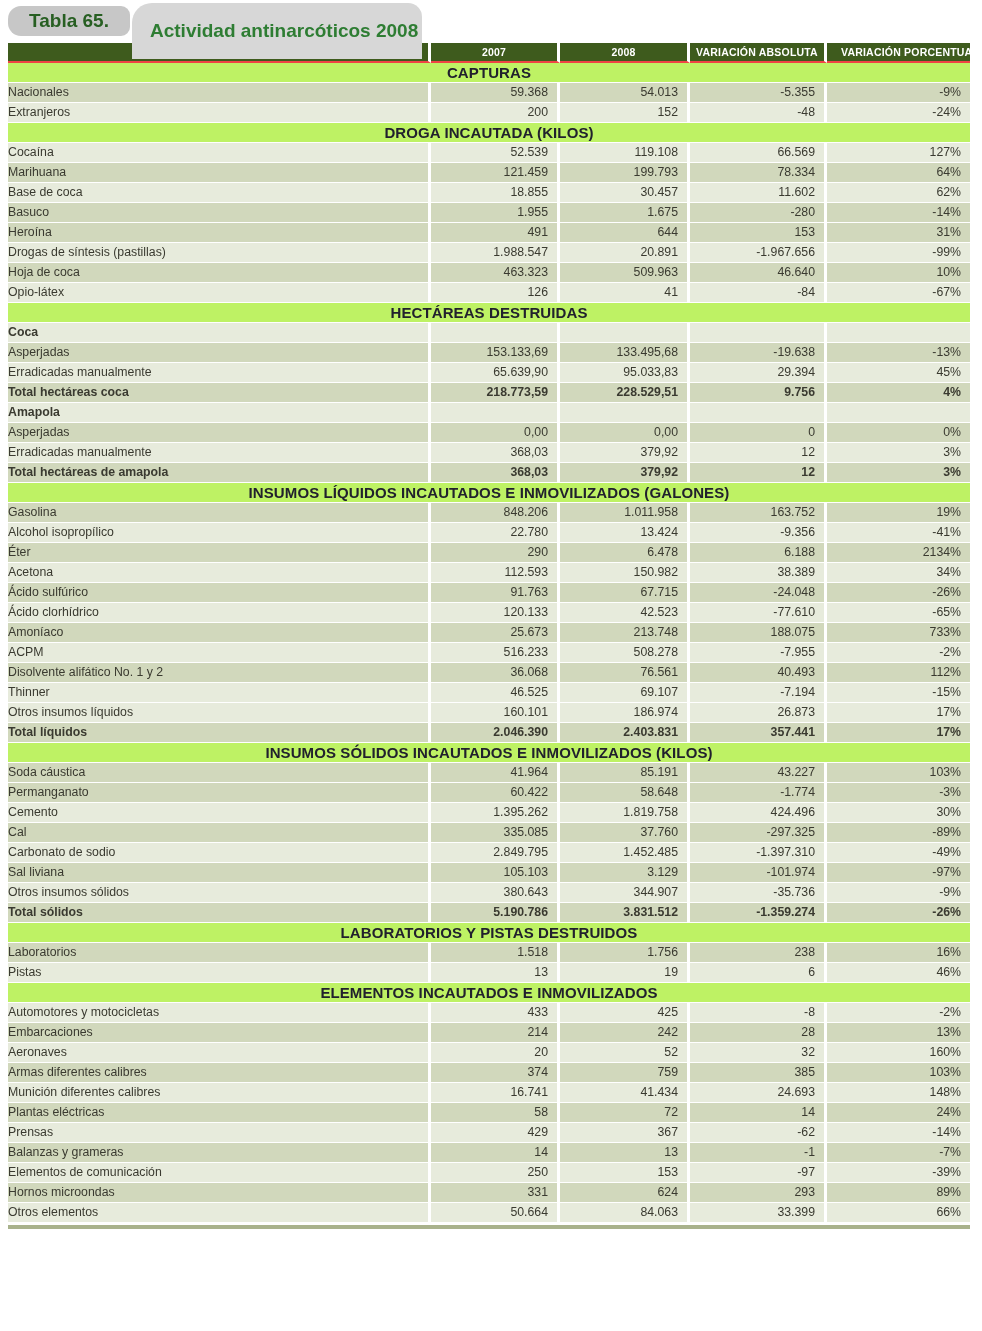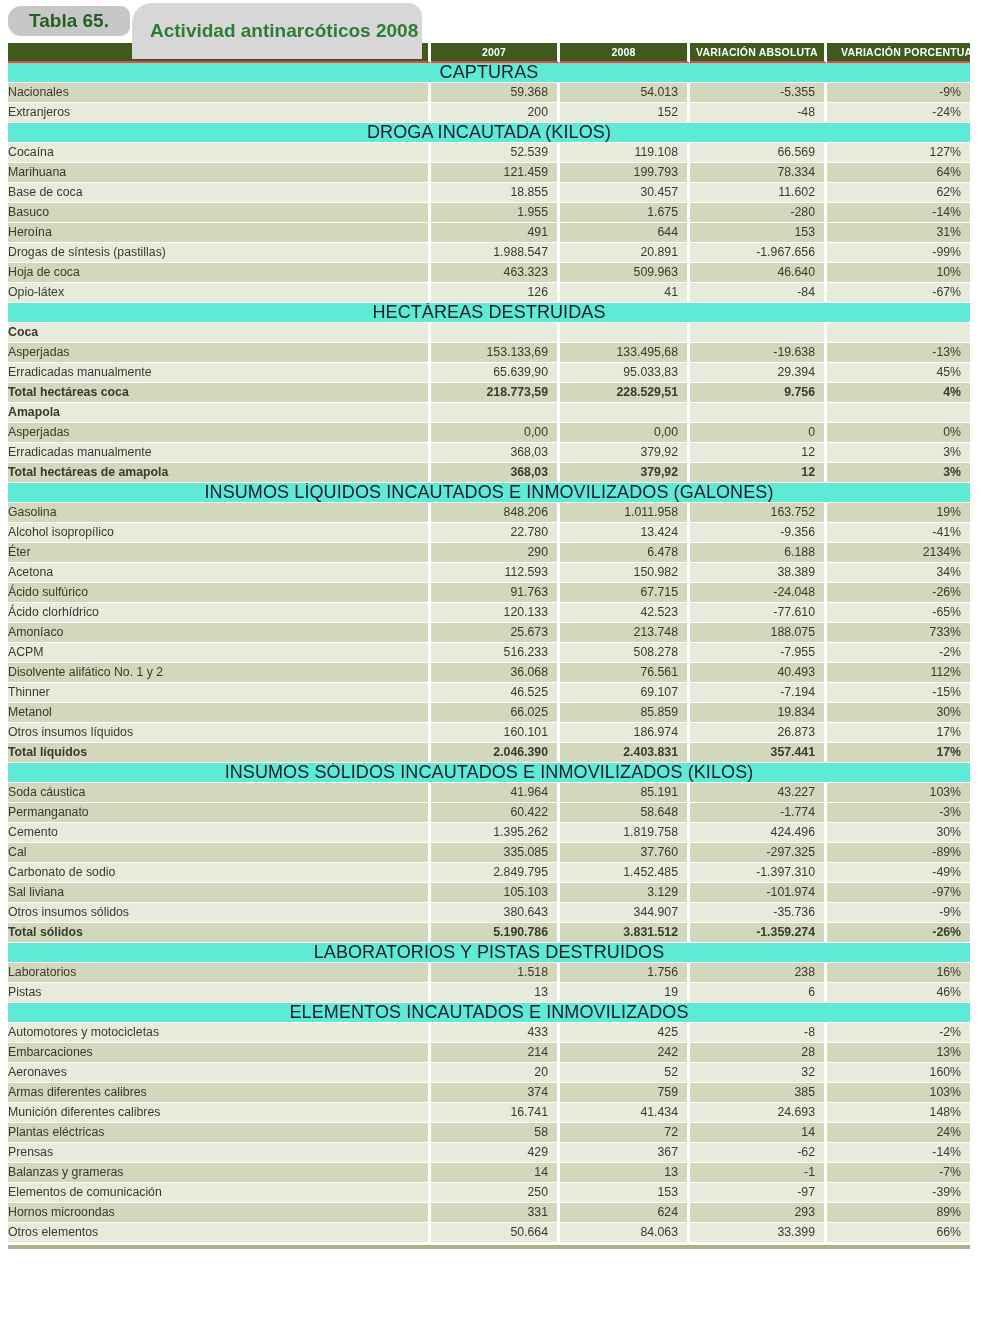--- a/index.html
+++ b/index.html
@@ -73,24 +73,24 @@
     overflow: hidden; white-space: nowrap;
     line-height: 19px;
   }
   tbody td:last-child { border-right: none; }
   tbody tr.dark  td { background: var(--row-dark); }
   tbody tr.light td { background: var(--row-light); }
   tbody tr.bold  td { font-weight: bold; }
   tbody td.label { text-align: left; padding-left: 0; }
   tbody td.num   { text-align: right; padding-right: 9px; }
   tbody tr.section td {
-    background: #5eead4;
+    background: #bef264;
     text-align: center;
-    font-weight: normal;
-    font-size: 18px;
+    font-weight: bold;
+    font-size: 15px;
     color: var(--section-text);
     border-right: none;
     letter-spacing: 0.1px;
   }
   .bottom-strip {
     margin: 2px 0 0 8px;
     width: 962px; height: 4px;
     background: var(--cutoff-strip);
   }
 </style>
@@ -327,27 +327,20 @@
           <td class="num">40.493</td>
           <td class="num">112%</td>
         </tr>
         <tr class="light">
           <td class="label">Thinner</td>
           <td class="num">46.525</td>
           <td class="num">69.107</td>
           <td class="num">-7.194</td>
           <td class="num">-15%</td>
         </tr>
-        <tr class="dark">
-          <td class="label">Metanol</td>
-          <td class="num">66.025</td>
-          <td class="num">85.859</td>
-          <td class="num">19.834</td>
-          <td class="num">30%</td>
-        </tr>
         <tr class="light">
           <td class="label">Otros insumos líquidos</td>
           <td class="num">160.101</td>
           <td class="num">186.974</td>
           <td class="num">26.873</td>
           <td class="num">17%</td>
         </tr>
         <tr class="dark bold">
           <td class="label">Total líquidos</td>
           <td class="num">2.046.390</td>

